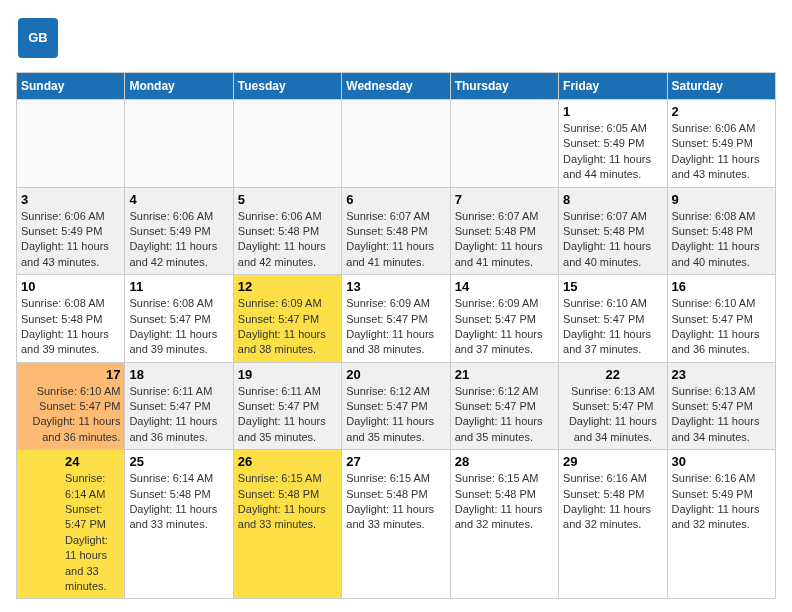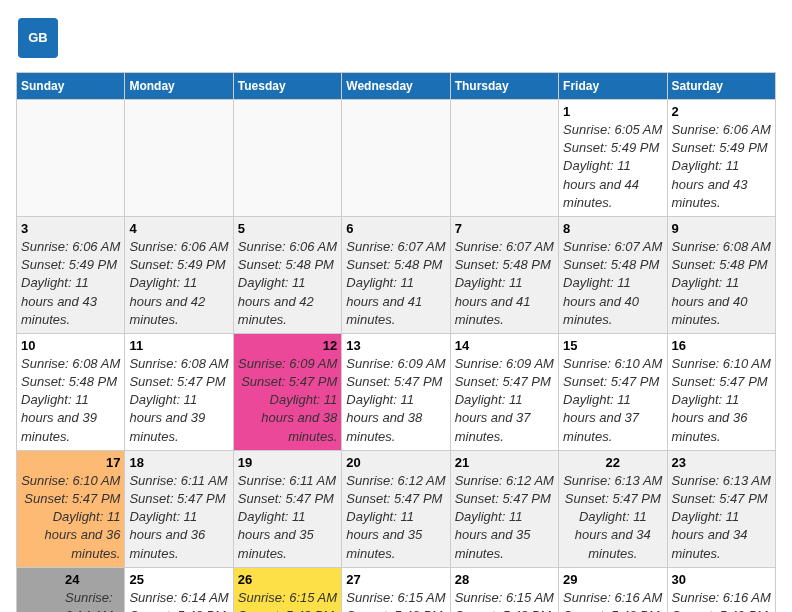--- a/index.html
+++ b/index.html
@@ -63,23 +63,22 @@
       background: #f0f0f0;
     }
     .day-num {
       font-weight: bold;
       font-size: 13px;
       display: block;
       margin-bottom: 2px;
     }
     .day-info {
       color: #333;
-      font-size: 13px;
+      font-size: 11px;
       line-height: 1.4;
-      font-style: italic;
     }
   </style>
 </head>
 <body>
 
 <div class="header-area">
   <div class="logo">
     <div style="display:flex; align-items:center; gap:4px;">
       <svg width="44" height="44" viewBox="0 0 44 44">
         <rect x="2" y="2" width="40" height="40" rx="4" fill="#1a6fb5"></rect>
@@ -175,21 +174,21 @@
           <div class="day-info" style="white-space: pre-line;">Sunrise: 6:08 AM
 Sunset: 5:48 PM
 Daylight: 11 hours and 39 minutes.</div>
         </td>
         <td style="background: rgb(255, 255, 255);">
           <span class="day-num">11</span>
           <div class="day-info" style="white-space: pre-line;">Sunrise: 6:08 AM
 Sunset: 5:47 PM
 Daylight: 11 hours and 39 minutes.</div>
         </td>
-        <td style="background: #ec4899; text-align: right;">
+        <td style="background: #fde047;">
           <span class="day-num">12</span>
           <div class="day-info" style="white-space: pre-line;">Sunrise: 6:09 AM
 Sunset: 5:47 PM
 Daylight: 11 hours and 38 minutes.</div>
         </td>
         <td style="background: rgb(255, 255, 255);">
           <span class="day-num">13</span>
           <div class="day-info" style="white-space: pre-line;">Sunrise: 6:09 AM
 Sunset: 5:47 PM
 Daylight: 11 hours and 38 minutes.</div>
@@ -251,21 +250,21 @@
 Daylight: 11 hours and 34 minutes.</div>
         </td>
         <td style="background: rgb(240, 240, 240);">
           <span class="day-num">23</span>
           <div class="day-info" style="white-space: pre-line;">Sunrise: 6:13 AM
 Sunset: 5:47 PM
 Daylight: 11 hours and 34 minutes.</div>
         </td>
       </tr>
       <tr>
-        <td style="background: #a3a3a3; padding-left: 48px;">
+        <td style="background: #fde047; padding-left: 48px;">
           <span class="day-num">24</span>
           <div class="day-info" style="white-space: pre-line;">Sunrise: 6:14 AM
 Sunset: 5:47 PM
 Daylight: 11 hours and 33 minutes.</div>
         </td>
         <td style="background: rgb(255, 255, 255);">
           <span class="day-num">25</span>
           <div class="day-info" style="white-space: pre-line;">Sunrise: 6:14 AM
 Sunset: 5:48 PM
 Daylight: 11 hours and 33 minutes.</div>

